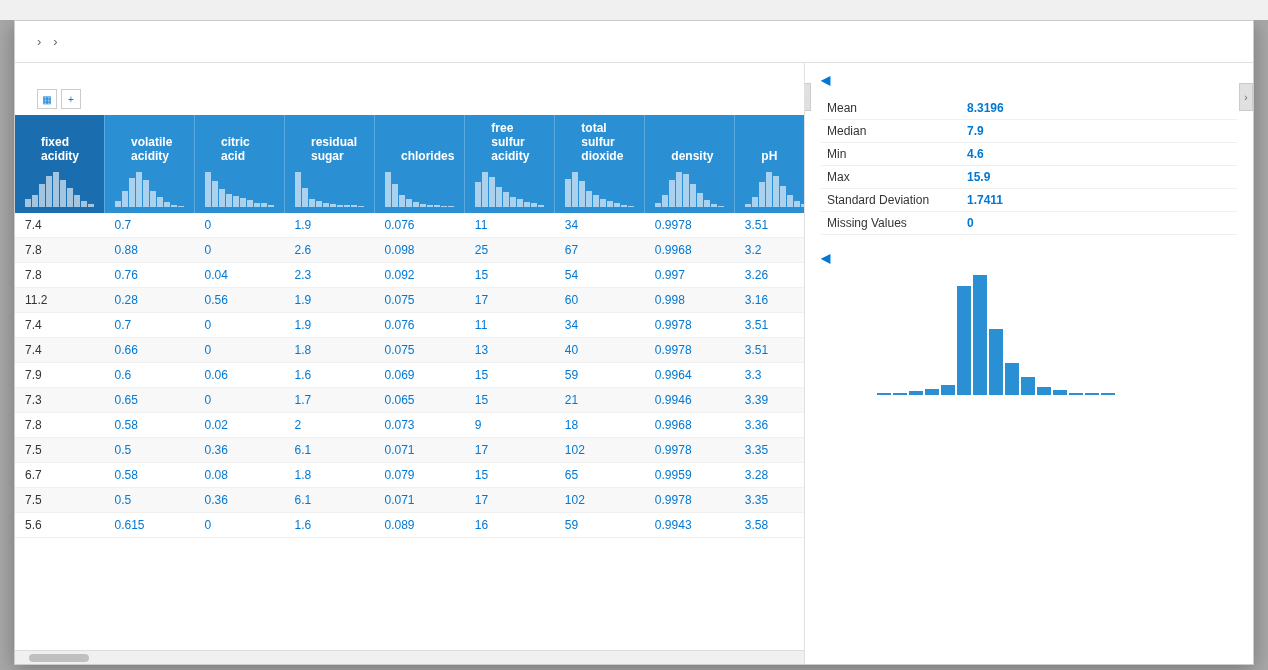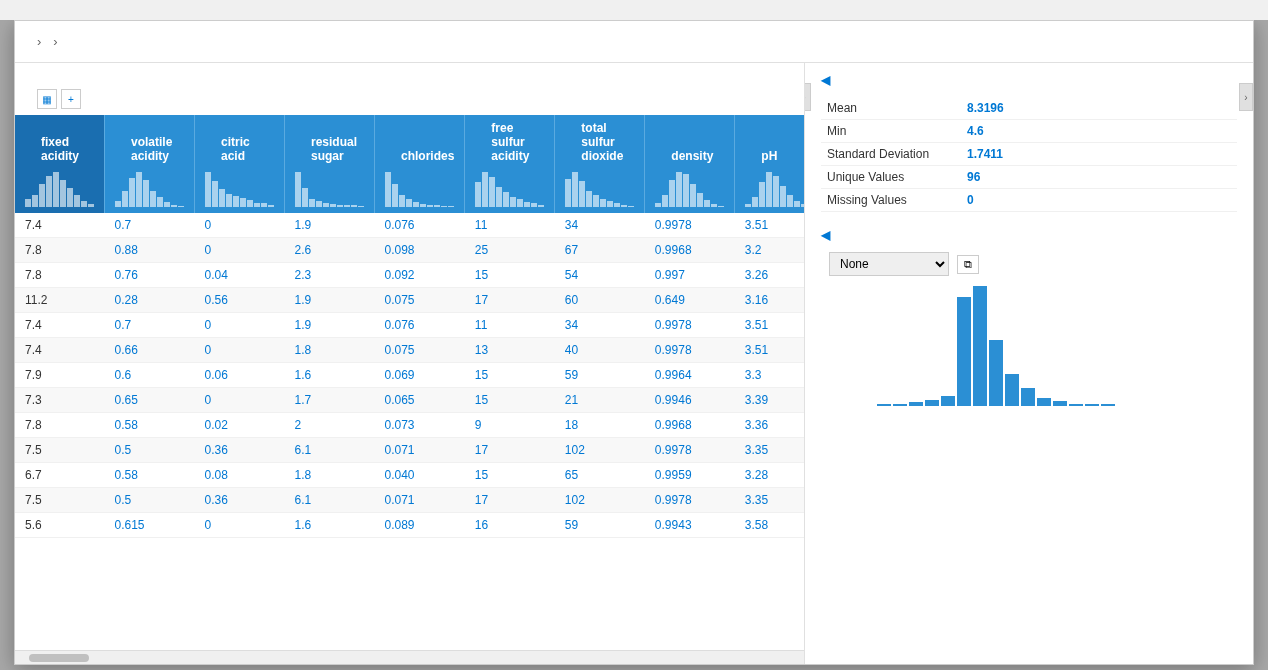--- a/index.html
+++ b/index.html
@@ -277,21 +277,21 @@
                   <td>3.26</td>
                 </tr>
                 <tr>
                   <td style="color: rgb(51, 51, 51);">11.2</td>
                   <td>0.28</td>
                   <td>0.56</td>
                   <td>1.9</td>
                   <td>0.075</td>
                   <td>17</td>
                   <td>60</td>
-                  <td>0.649</td>
+                  <td>0.998</td>
                   <td>3.16</td>
                 </tr>
                 <tr>
                   <td style="color: rgb(51, 51, 51);">7.4</td>
                   <td>0.7</td>
                   <td>0</td>
                   <td>1.9</td>
                   <td>0.076</td>
                   <td>11</td>
                   <td>34</td>
@@ -351,21 +351,21 @@
                   <td>17</td>
                   <td>102</td>
                   <td>0.9978</td>
                   <td>3.35</td>
                 </tr>
                 <tr>
                   <td style="color: rgb(51, 51, 51);">6.7</td>
                   <td>0.58</td>
                   <td>0.08</td>
                   <td>1.8</td>
-                  <td>0.040</td>
+                  <td>0.079</td>
                   <td>15</td>
                   <td>65</td>
                   <td>0.9959</td>
                   <td>3.28</td>
                 </tr>
                 <tr>
                   <td style="color: rgb(51, 51, 51);">7.5</td>
                   <td>0.5</td>
                   <td>0.36</td>
                   <td>6.1</td>
@@ -404,53 +404,51 @@
           <span></span>
         </div>
 
         <table class="stats-table">
           <tbody id="stats-body">
               <tr>
                 <td>Mean</td>
                 <td style="color: rgb(0, 120, 212); font-weight: 600;">8.3196</td>
               </tr>
               <tr>
+                <td>Median</td>
+                <td style="color: rgb(0, 120, 212); font-weight: 600;">7.9</td>
+              </tr>
+              <tr>
                 <td>Min</td>
                 <td style="color: rgb(0, 120, 212); font-weight: 600;">4.6</td>
               </tr>
               <tr>
+                <td>Max</td>
+                <td style="color: rgb(0, 120, 212); font-weight: 600;">15.9</td>
+              </tr>
+              <tr>
                 <td>Standard Deviation</td>
                 <td style="color: rgb(0, 120, 212); font-weight: 600;">1.7411</td>
-              </tr>
-              <tr>
-                <td>Unique Values</td>
-                <td style="color: rgb(0, 120, 212); font-weight: 600;">96</td>
               </tr>
               <tr>
                 <td>Missing Values</td>
                 <td style="color: rgb(0, 120, 212); font-weight: 600;">0</td>
               </tr>
             </tbody>
         </table>
 
         <div class="viz-section">
           <div class="section-header">
             <span class="section-arrow">◀</span>
             <span></span>
           </div>
 
           <div class="viz-title"></div>
           <div class="viz-subtitle"></div>
 
-          <div class="compare-row">
-            <span></span>
-            <select class="compare-select" id="compare-sel">
-            <option value="None">None</option><option value="volatile acidity">volatile acidity</option><option value="citric acid">citric acid</option><option value="residual sugar">residual sugar</option></select>
-            <button class="copy-btn" style="border:1px solid #ccc; background:#fff; padding:2px 6px; cursor:pointer;">⧉</button>
-          </div>
 
           <div style="position:relative; height:120px; padding:0 20px;">
             <div style="position:absolute; left:0; top:0; height:100%; display:flex; flex-direction:column; justify-content:space-around; font-size:10px; color:#666; padding-right:4px; width:36px; text-align:right;">
               <span></span>
               <span></span>
               <span></span>
             </div>
             <div id="histogram-bars" style="display:flex; align-items:flex-end; height:100%; gap:2px; margin-left:36px;">
                 <div style="background: rgb(43, 143, 212); width: 14px; height: 1%; min-height: 2px;"></div>
                 <div style="background: rgb(43, 143, 212); width: 14px; height: 1%; min-height: 2px;"></div>

